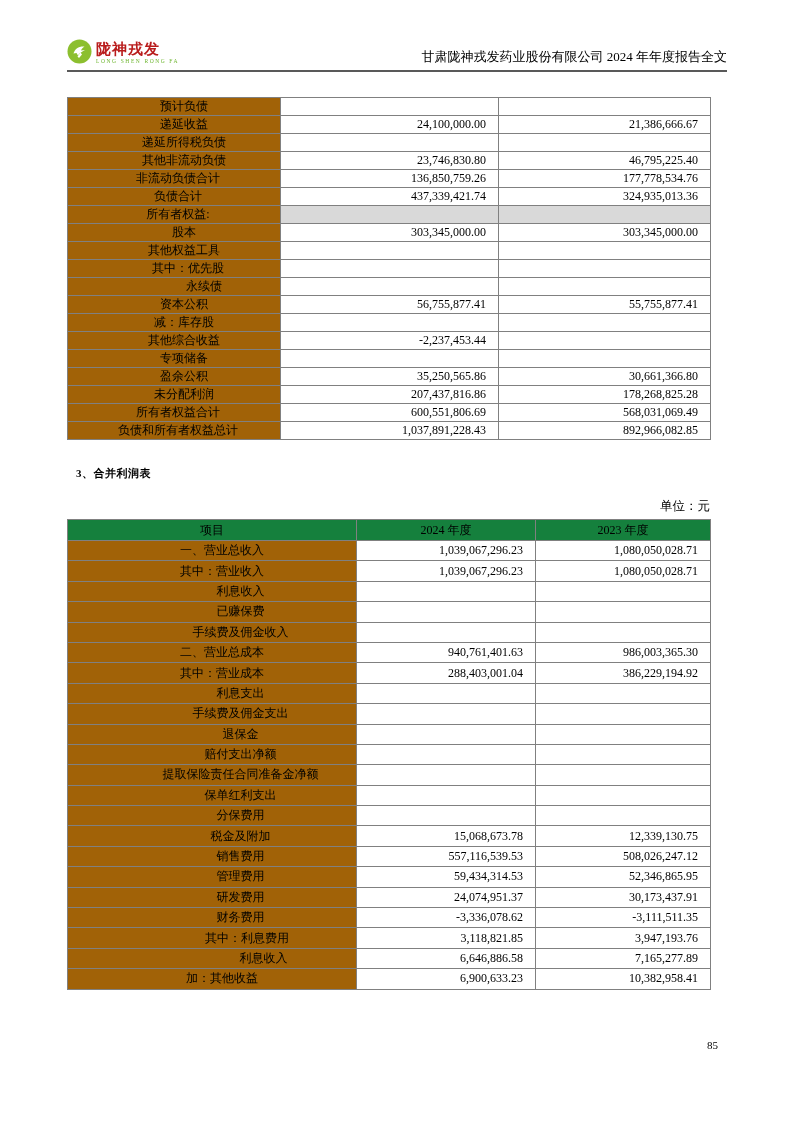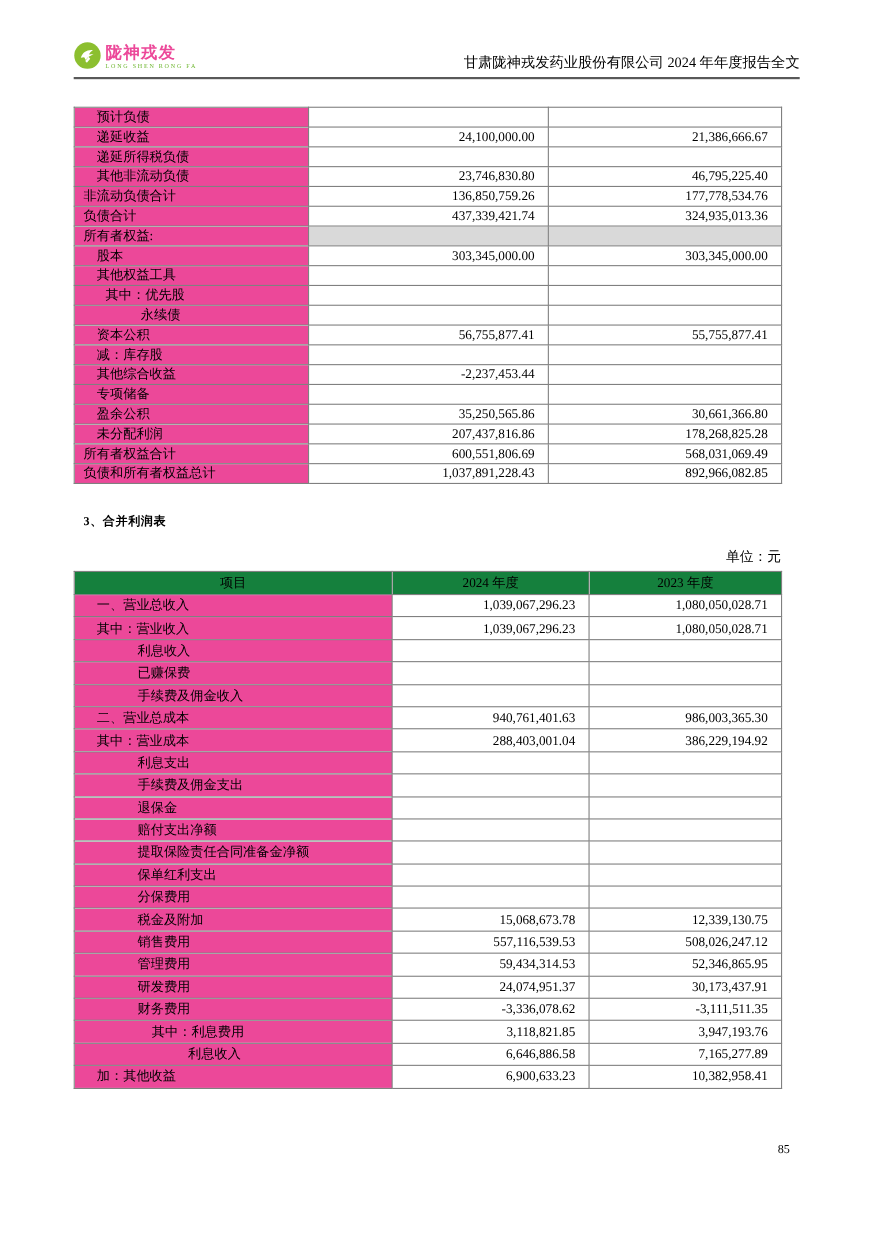--- a/index.html
+++ b/index.html
@@ -11,35 +11,35 @@
   }
 
   
   .header {
     position:absolute; left:67px; top:42px; width:660px; height:30px;
     border-bottom:2.5px solid #595959;
     display:flex; justify-content:space-between; align-items:flex-end;
   }
   .logo { display:flex; align-items:center; gap:4px; padding-bottom:2px; }
   .logo-texts { display:flex; flex-direction:column; line-height:1; }
-  .brand-cn { font-size:15px; font-weight:bold; color:#ec4899; letter-spacing:1px; }
+  .brand-cn { font-size:15px; font-weight:bold; color:#b91c1c; letter-spacing:1px; }
   .brand-en { font-size:5.5px; color:#6cb52d; letter-spacing:1.6px; margin-top:2px; }
   .doc-title { font-size:13px; padding-bottom:4px; }
 
   
   table.fin {
     position:absolute; left:67px; width:643px;
     border-collapse:collapse; table-layout:fixed;
     border:1.5px solid #454545;
   }
   table.fin td, table.fin th {
     border:1px solid #808080; font-size:12px; font-weight:normal;
     overflow:hidden; white-space:nowrap; padding:0;
   }
-  table.fin td.label { background:#ec4899; text-align:left; }
+  table.fin td.label { background:#a16207; text-align:center; }
   table.fin td.num   { background:#ffffff; text-align:right; padding-right:12px; }
   table.fin tr.section-row td.num { background:#d9d9d9; }
 
   
   .t1 { top:97px; }
   .t1 td { height:17.4px; }
   .t1 .ind0 { padding-left:8px; }
   .t1 .ind1 { padding-left:20px; }
   .t1 .ind2 { padding-left:28px; }
   .t1 .ind3 { padding-left:60px; }

